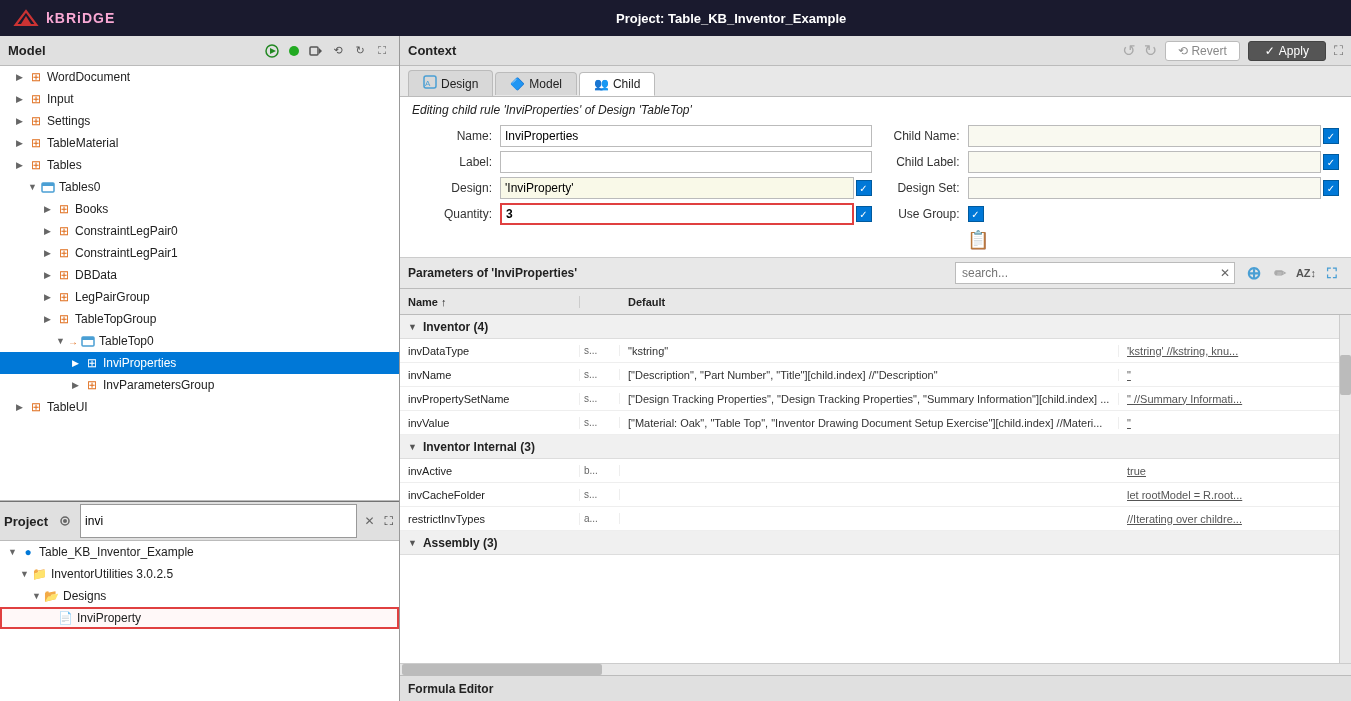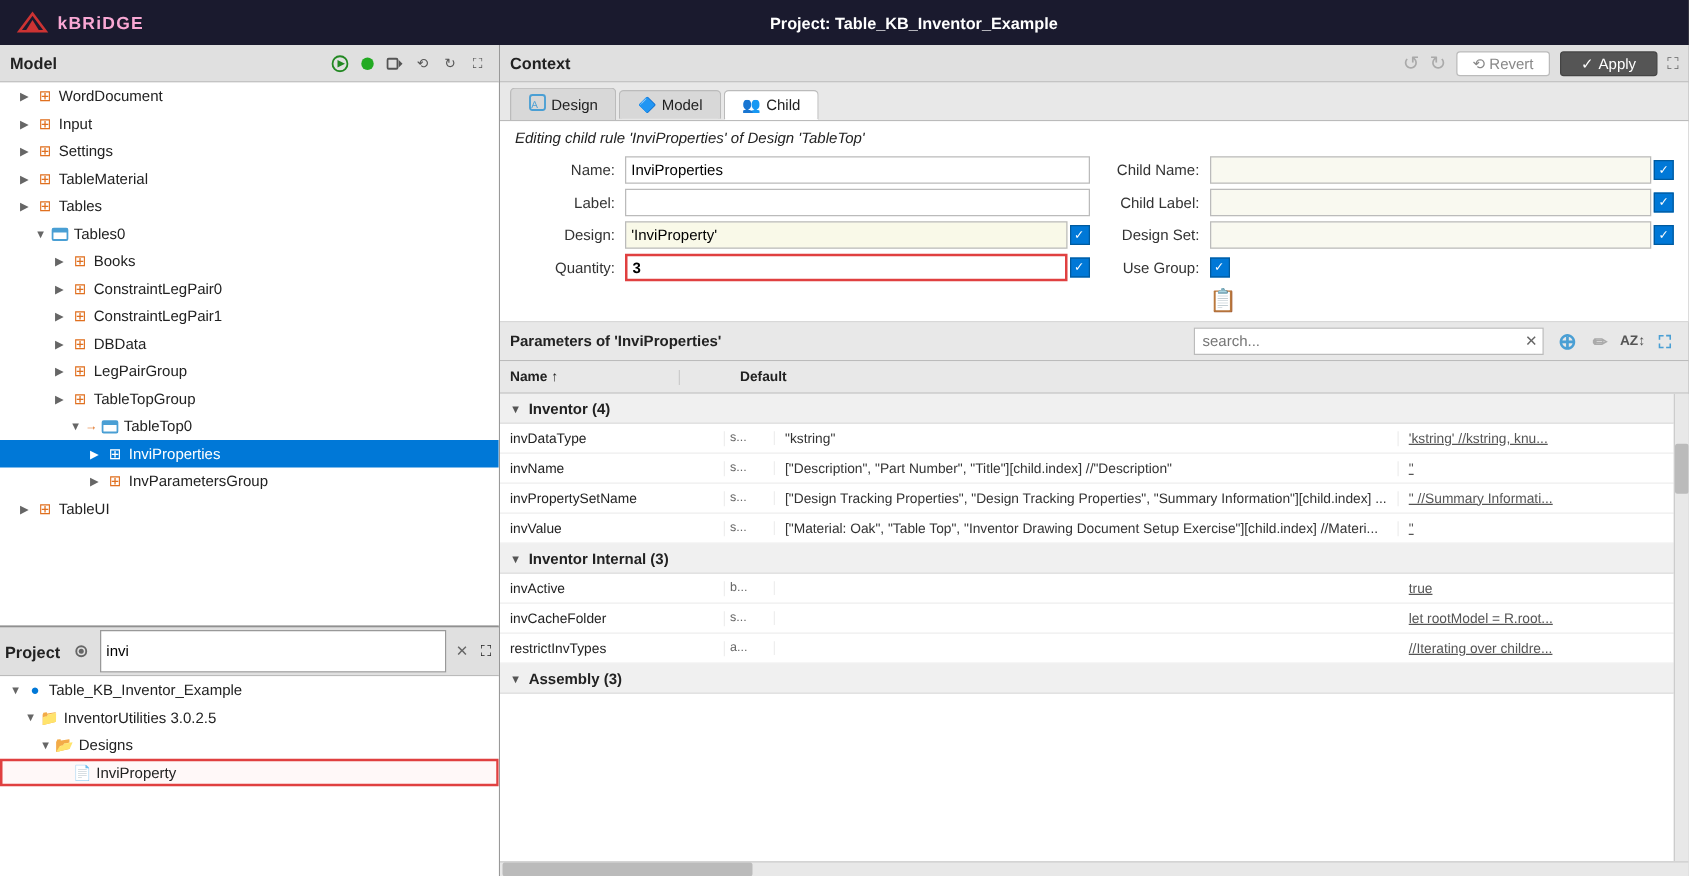--- a/index.html
+++ b/index.html
@@ -336,21 +336,21 @@
     }
     .table-header {
       display: flex;
       align-items: center;
       background: #e8e8e8;
       border-bottom: 1px solid #bbb;
       height: 26px;
       font-size: 11px;
       font-weight: 600;
     }
-    .col-name { width: 144px; padding: 0 8px; border-right: 1px solid #ccc; }
+    .col-name { width: 180px; padding: 0 8px; border-right: 1px solid #ccc; }
     .col-type { width: 40px; padding: 0 4px; border-right: 1px solid #ccc; }
     .col-supplied { flex: 1; padding: 0 8px; border-right: 1px solid #ccc; }
     .col-default { width: 220px; padding: 0 8px; }
     
     .group-header {
       display: flex;
       align-items: center;
       background: #f0f0f0;
       border-bottom: 1px solid #ddd;
       height: 24px;
@@ -811,15 +811,18 @@
         <div class="right-scroll">
           <div class="scroll-thumb"></div>
         </div>
       </div>
 
       <div class="bottom-scroll">
         <div class="bottom-scroll-thumb" style="margin-left:2px;"></div>
       </div>
     </div>
 
+    <div class="formula-bar">
+      <span>Formula Editor</span>
+    </div>
 
   </div>
 </div>
 
 </body></html>

